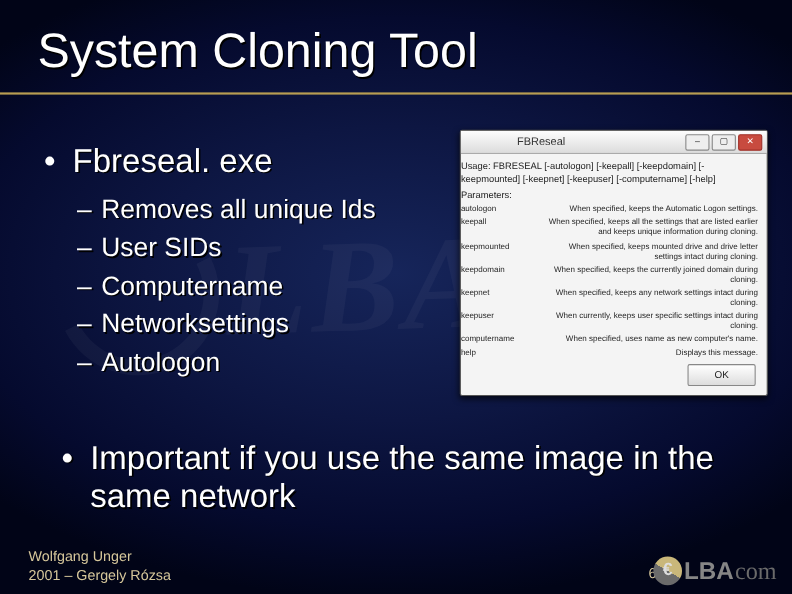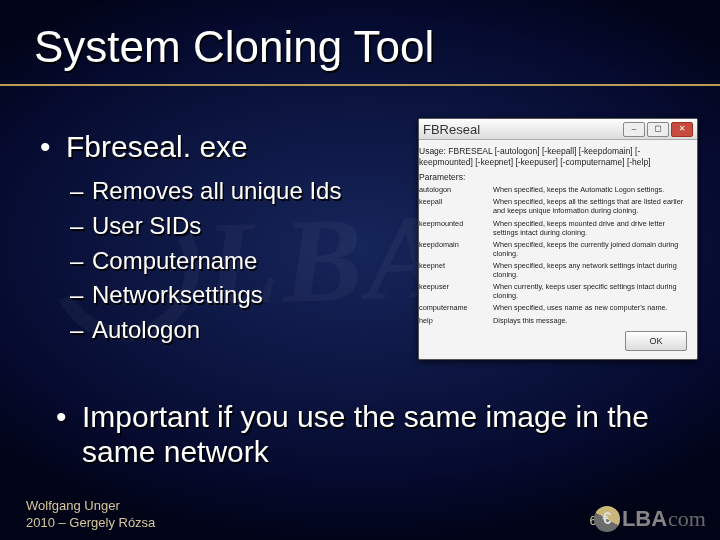--- a/index.html
+++ b/index.html
@@ -26,30 +26,30 @@
   .important{position:absolute;left:56px;top:400px;right:30px;font-size:30px;line-height:1.15;}
   .important .b{position:absolute;left:0;top:0;}
   .important .txt{padding-left:26px;}
   .footer{position:absolute;left:26px;bottom:8px;font-size:13px;color:#d6c79b;line-height:1.3;}
   .pagebox{position:absolute;right:116px;bottom:12px;font-size:13px;color:#d6c79b;}
   
   .dialog{position:absolute;right:22px;top:118px;width:278px;height:240px;background:#f4f4f4;
           border:1px solid #555;border-radius:2px;box-shadow:0 2px 6px rgba(0,0,0,0.7);font-size:8px;color:#222;}
   .dlg-title{height:20px;background:linear-gradient(#fdfdfd,#dcdcdc);border-bottom:1px solid #aaa;
              display:flex;align-items:center;padding:0 4px;}
-  .dlg-title span{flex:1;font-size:13px;color:#333;}
+  .dlg-title span{flex:1;font-size:10px;color:#333;margin-left:47px;}
   .wbtn{width:20px;height:13px;margin-left:2px;border:1px solid #888;background:#eee;border-radius:2px;
         display:flex;align-items:center;justify-content:center;font-size:8px;line-height:1;}
   .wbtn.close{background:#c84b3f;color:#fff;border-color:#a03028;}
   .dlg-body{padding:6px 8px 6px 0;color:#222;}
   .dlg-head{font-size:8.5px;line-height:1.25;margin-bottom:5px;}
   .phead{font-size:8.5px;margin-bottom:3px;}
   .prow{display:flex;font-size:7.3px;margin-bottom:3px;line-height:1.25;}
   .pk{width:74px;flex:none;}
-  .pv{flex:1;}
+  .pv{flex:1;text-align:right;}
   .okwrap{position:absolute;right:10px;bottom:8px;}
   .ok{width:60px;height:18px;background:linear-gradient(#fff,#ddd);border:1px solid #888;border-radius:2px;
       font-size:9px;display:flex;align-items:center;justify-content:center;}
   
   .logo{position:absolute;right:14px;bottom:8px;display:flex;align-items:center;font-family:Arial;}
   .logo .mark{width:26px;height:26px;border-radius:50%;
               background:conic-gradient(#c9b77a 0 120deg,#6b6b6b 120deg 300deg,#c9b77a 300deg 360deg);
               display:flex;align-items:center;justify-content:center;color:#ddd;font-weight:900;font-size:16px;}
   .logo .t1{font-weight:900;font-size:22px;color:#868686;margin-left:2px;}
   .logo .t2{font-family:Georgia,serif;font-size:22px;color:#6a6a6a;margin-left:1px;}
@@ -129,21 +129,21 @@
           <div class="pv">Displays this message.</div>
         </div>
     </div>
     <div class="okwrap">
       <div class="ok">OK</div>
     </div>
   </div>
 
   <div class="footer">
     <div>Wolfgang Unger</div>
-    <div>2010 – Gergely Rózsa</div>
+    <div>2001 – Gergely Rózsa</div>
   </div>
 
   <div class="pagebox">60</div>
 
   <div class="logo">
     <div class="mark">€</div>
     <span class="t1">LBA</span>
     <span class="t2">com</span>
   </div>
 

